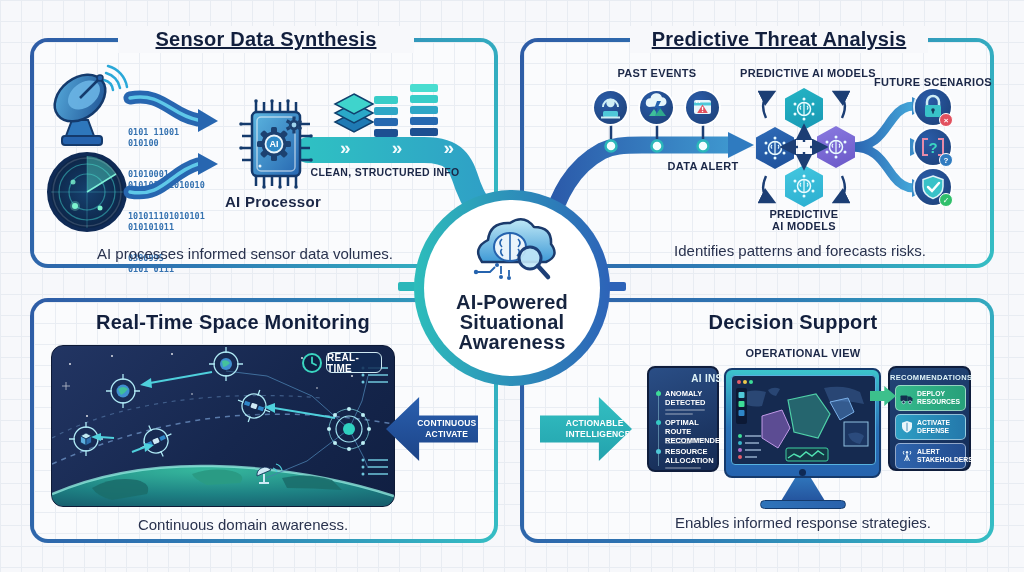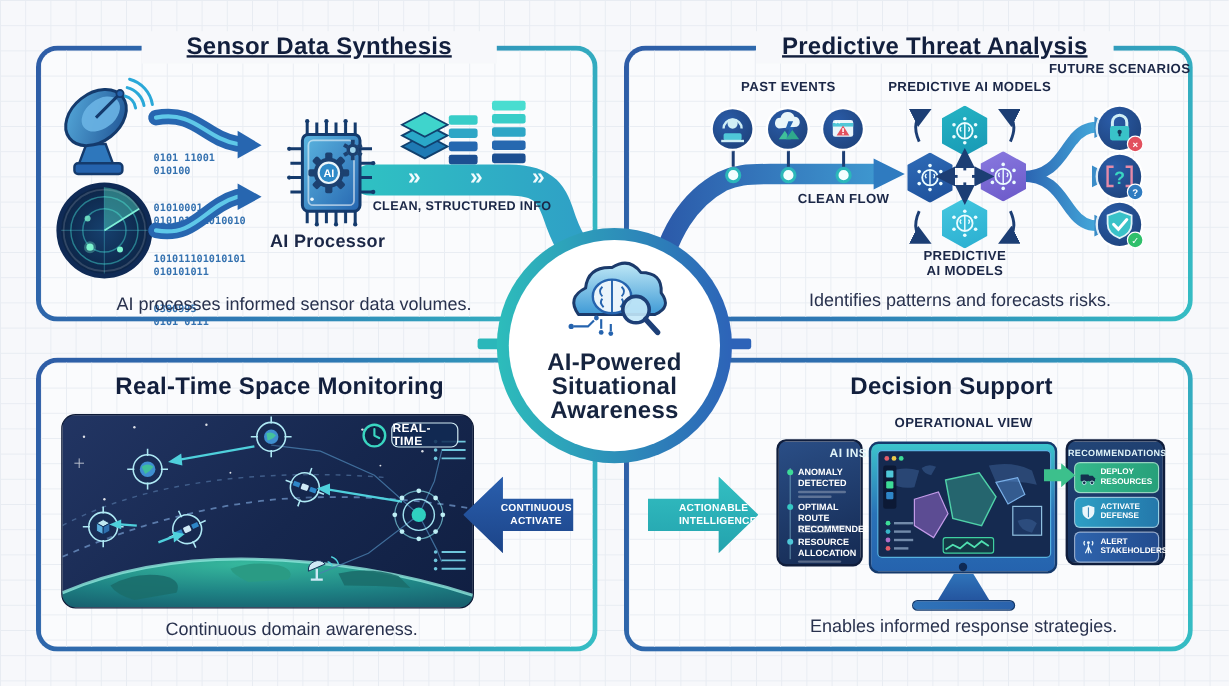--- a/index.html
+++ b/index.html
@@ -251,21 +251,21 @@
     <path d="M611,125 V139 M657,125 V139 M703,125 V139" stroke="#1c3e74" stroke-width="2.5"></path>
     <circle cx="611" cy="146" r="5.5" fill="#f4feff" stroke="#2bb7ba" stroke-width="2.5"></circle>
     <circle cx="657" cy="146" r="5.5" fill="#f4feff" stroke="#2bb7ba" stroke-width="2.5"></circle>
     <circle cx="703" cy="146" r="5.5" fill="#f4feff" stroke="#2bb7ba" stroke-width="2.5"></circle>
     <rect x="398" y="282" width="18" height="9" rx="2" fill="#2bb7ba"></rect>
     <rect x="608" y="282" width="18" height="9" rx="2" fill="#2d63b8"></rect>
   </svg>
 
   <div class="hdr" style="left:592px;top:67px;width:130px;">PAST EVENTS</div>
   <div class="hdr" style="left:738px;top:67px;width:140px;">PREDICTIVE AI MODELS</div>
-  <div class="hdr" style="left:863px;top:52px;width:140px;">FUTURE SCENARIOS</div>
+  <div class="hdr" style="left:863px;top:76px;width:140px;">FUTURE SCENARIOS</div>
 
   <div class="event-circle" style="left:594px;top:91px;">
     <svg width="33" height="33" viewBox="0 0 33 33">
       <path d="M9,16 a7.5,7.5 0 0 1 15,0" fill="none" stroke="#cfeef5" stroke-width="2"></path>
       <circle cx="16.5" cy="12" r="4.2" fill="#cfeef5"></circle>
       <rect x="9" y="20" width="15" height="6" rx="1.5" fill="#4fc8d8"></rect>
       <path d="M7,26.5 h19" stroke="#cfeef5" stroke-width="2"></path>
     </svg>
   </div>
   <div class="event-circle" style="left:640px;top:91px;">
@@ -281,21 +281,21 @@
       <rect x="8" y="9" width="17" height="14" rx="2" fill="#eaf6fb"></rect>
       <path d="M8,13 h17" stroke="#4fc8d8" stroke-width="3"></path>
       <circle cx="10.8" cy="11" r="0.9" fill="#fff"></circle>
         <circle cx="13.4" cy="11" r="0.9" fill="#fff"></circle>
       <polygon points="16.5,13.5 21.8,22 11.2,22" fill="#e2505e"></polygon>
       <rect x="15.9" y="15.8" width="1.3" height="3.2" fill="#fff"></rect>
         <rect x="15.9" y="19.8" width="1.3" height="1.3" fill="#fff"></rect>
     </svg>
   </div>
 
-  <div class="hdr" style="left:650px;top:160px;width:106px;">CLEAN FLOW</div>
+  <div class="hdr" style="left:650px;top:160px;width:106px;">DATA ALERT</div>
 
   <div class="hex" style="left:785px;top:88px;background:linear-gradient(160deg,#24b4c4,#1898b4);">
     <svg width="24" height="24" viewBox="0 0 24 24">
         <circle cx="12" cy="12" r="6.5" fill="none" stroke="#eafcff" stroke-width="1.5"></circle>
         <path d="M12,5.5 V18.5 M9,9 q-1.8,1.5 0,3.5 M15,9 q1.8,1.5 0,3.5" fill="none" stroke="#eafcff" stroke-width="1.2"></path>
         <g fill="#eafcff">
           <circle cx="12" cy="2" r="1.5"></circle>
           <circle cx="21" cy="7" r="1.5"></circle>
           <circle cx="21" cy="17" r="1.5"></circle>
           <circle cx="12" cy="22" r="1.5"></circle>

